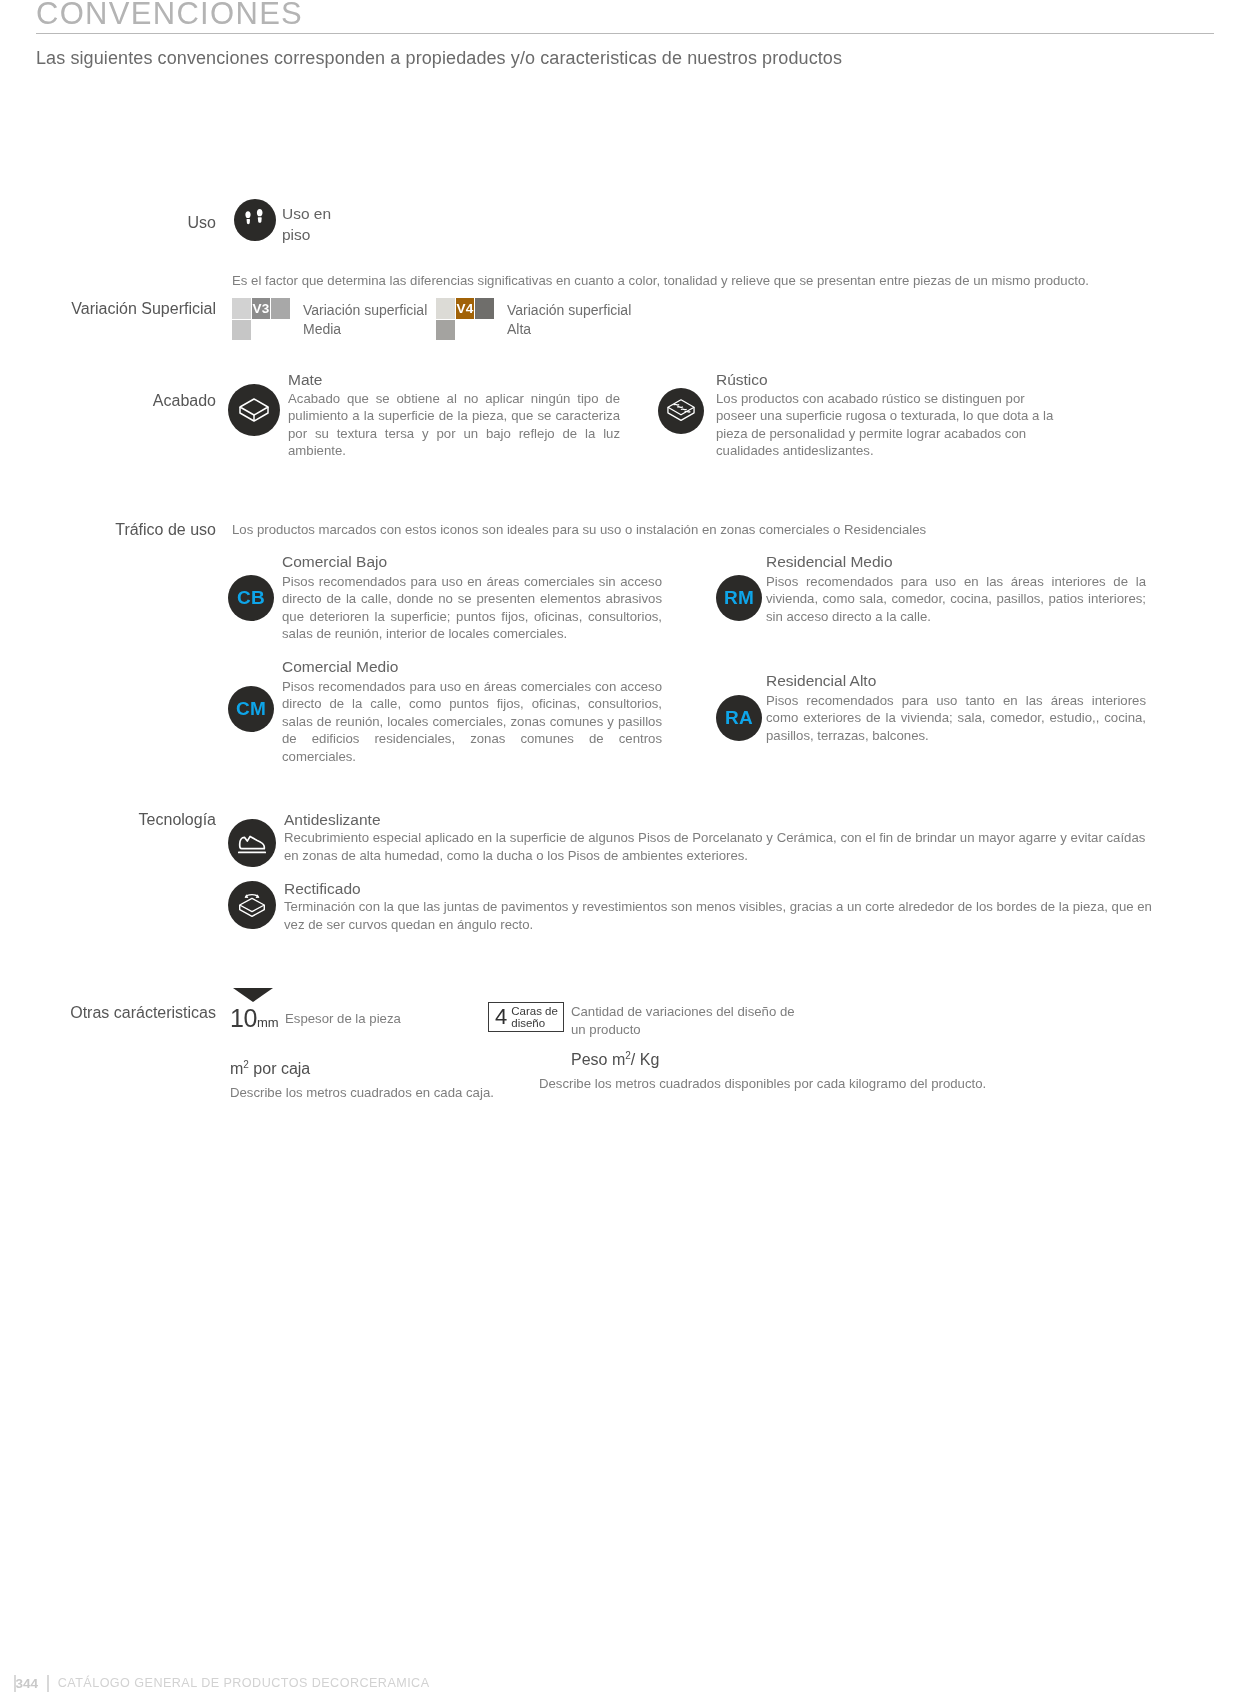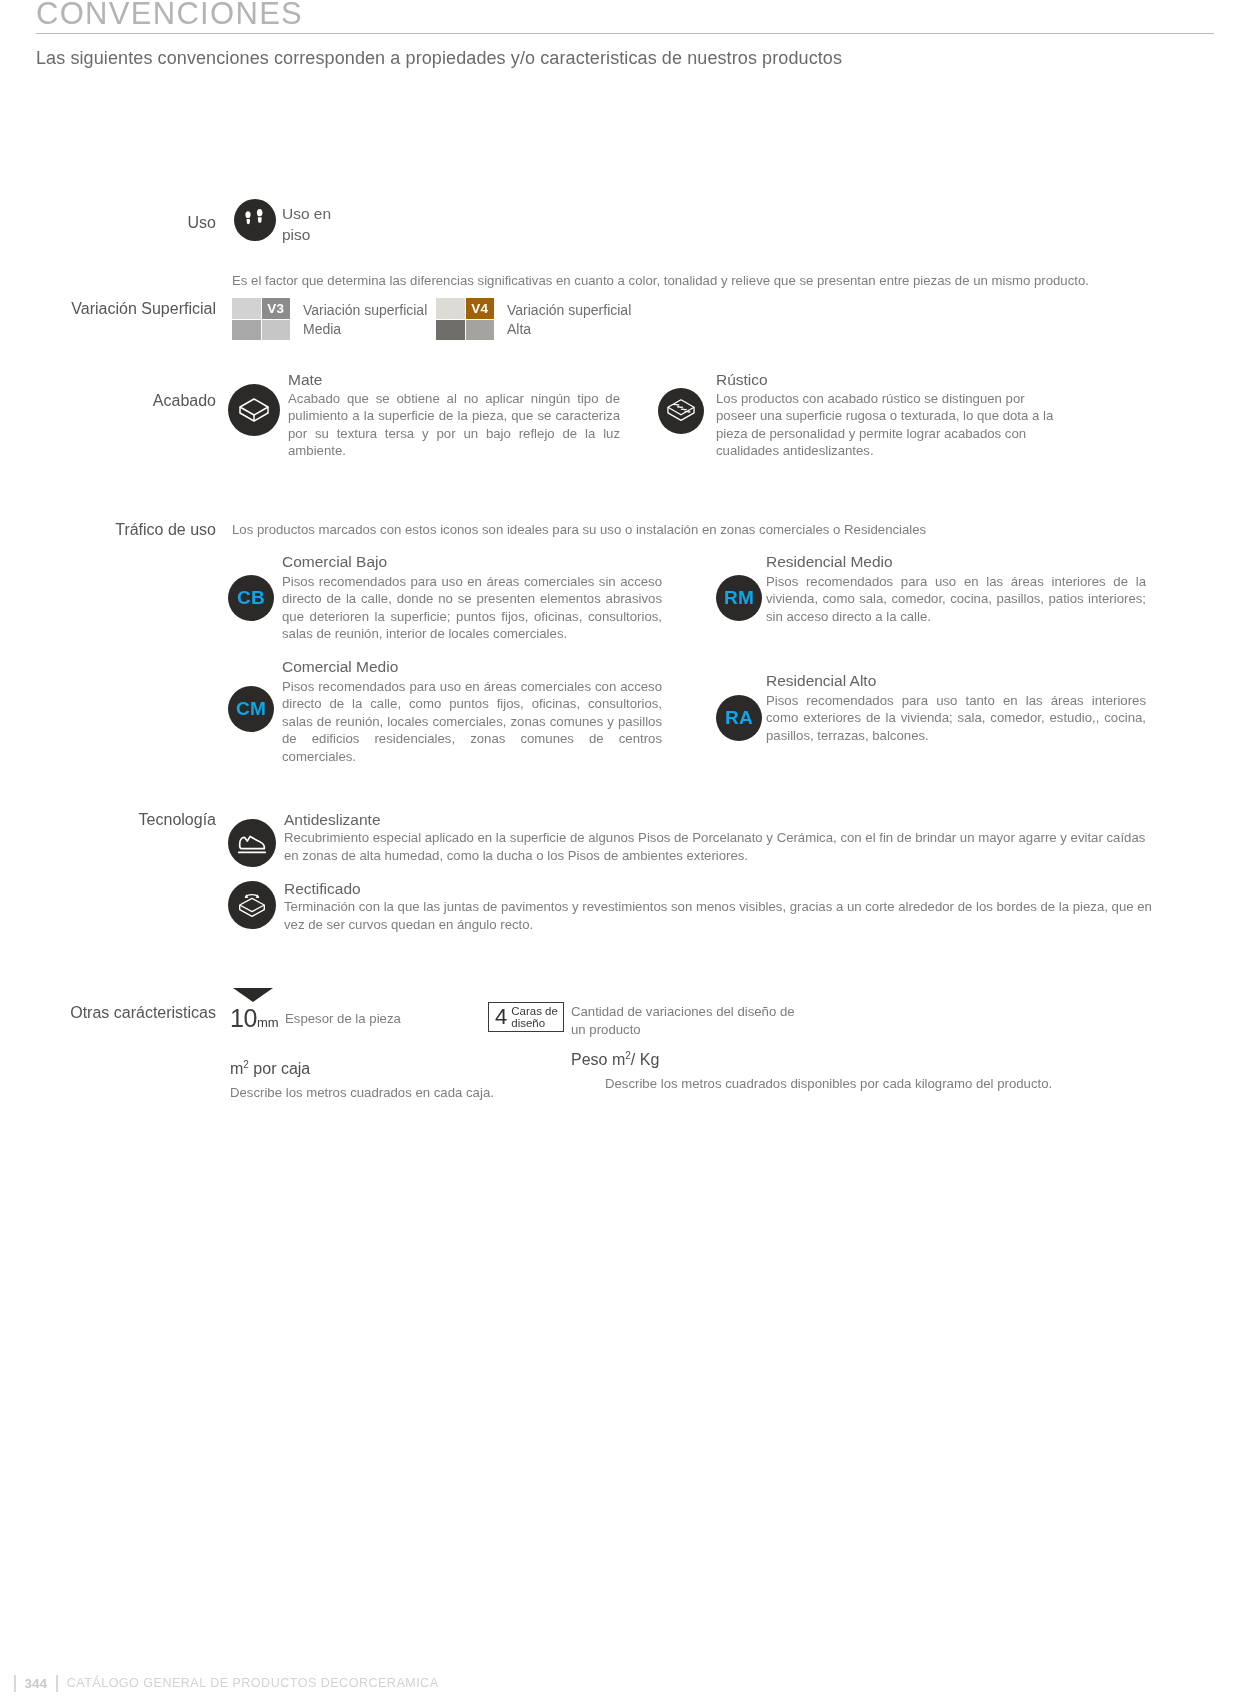--- a/index.html
+++ b/index.html
@@ -93,21 +93,21 @@
     line-height: 1.35;
     color: #7e7e7e;
   }
 
   
   .vgrid {
     position: absolute;
     width: 58px;
     height: 42px;
     display: grid;
-    grid-template-columns: 1fr 1fr;
+    grid-template-columns: 1fr 1fr 1fr;
     grid-template-rows: 1fr 1fr;
     gap: 1px;
   }
   .vgrid div { width: 100%; height: 100%; position: relative; }
   .vgrid .lbl {
     position: absolute;
     inset: 0;
     display: flex;
     align-items: center;
     justify-content: center;
@@ -167,21 +167,21 @@
   .footer {
     position: absolute;
     left: 0;
     bottom: 14px;
     width: 1250px;
     height: 22px;
     display: flex;
     align-items: center;
   }
   .footer .bar { width: 1.6px; height: 17px; background: #d8d8d8; margin-left: 14px; }
-  .footer .pg  { font-size: 13.5px; font-weight: bold; color: #c9c9c9; margin-left: 9px; }
+  .footer .pg  { font-size: 13.5px; font-weight: bold; color: #c9c9c9; }
   .footer .bar2{ width: 1.6px; height: 17px; background: #d8d8d8; margin-left: 9px; }
   .footer .txt { font-size: 12.6px; color: #d2d2d2; letter-spacing: .45px; margin-left: 9px; }
 </style>
 </head>
 <body>
 
 <div class="page">
 
   <div class="title">CONVENCIONES</div>
   <div class="title-rule"></div>
@@ -328,21 +328,21 @@
   </div>
 
   <div class="hdg" style="left:230px; top:1059px;">
     <span>m</span><sup>2</sup><span> por caja</span>
   </div>
   <div class="plain" style="left:230px; top:1084px; width:360px;">Describe los metros cuadrados en cada caja.</div>
 
   <div class="hdg" style="left:571px; top:1050px;">
     <span>Peso m</span><sup>2</sup><span>/ Kg</span>
   </div>
-  <div class="plain" style="left:605px; top:1075px; width:560px;">Describe los metros cuadrados disponibles por cada kilogramo del producto.</div>
+  <div class="plain" style="left:539px; top:1075px; width:560px;">Describe los metros cuadrados disponibles por cada kilogramo del producto.</div>
 
   <div class="footer">
     <div class="bar"></div>
     <div class="pg">344</div>
     <div class="bar2"></div>
     <div class="txt">CATÁLOGO GENERAL DE PRODUCTOS  DECORCERAMICA</div>
   </div>
 
 </div>
 

